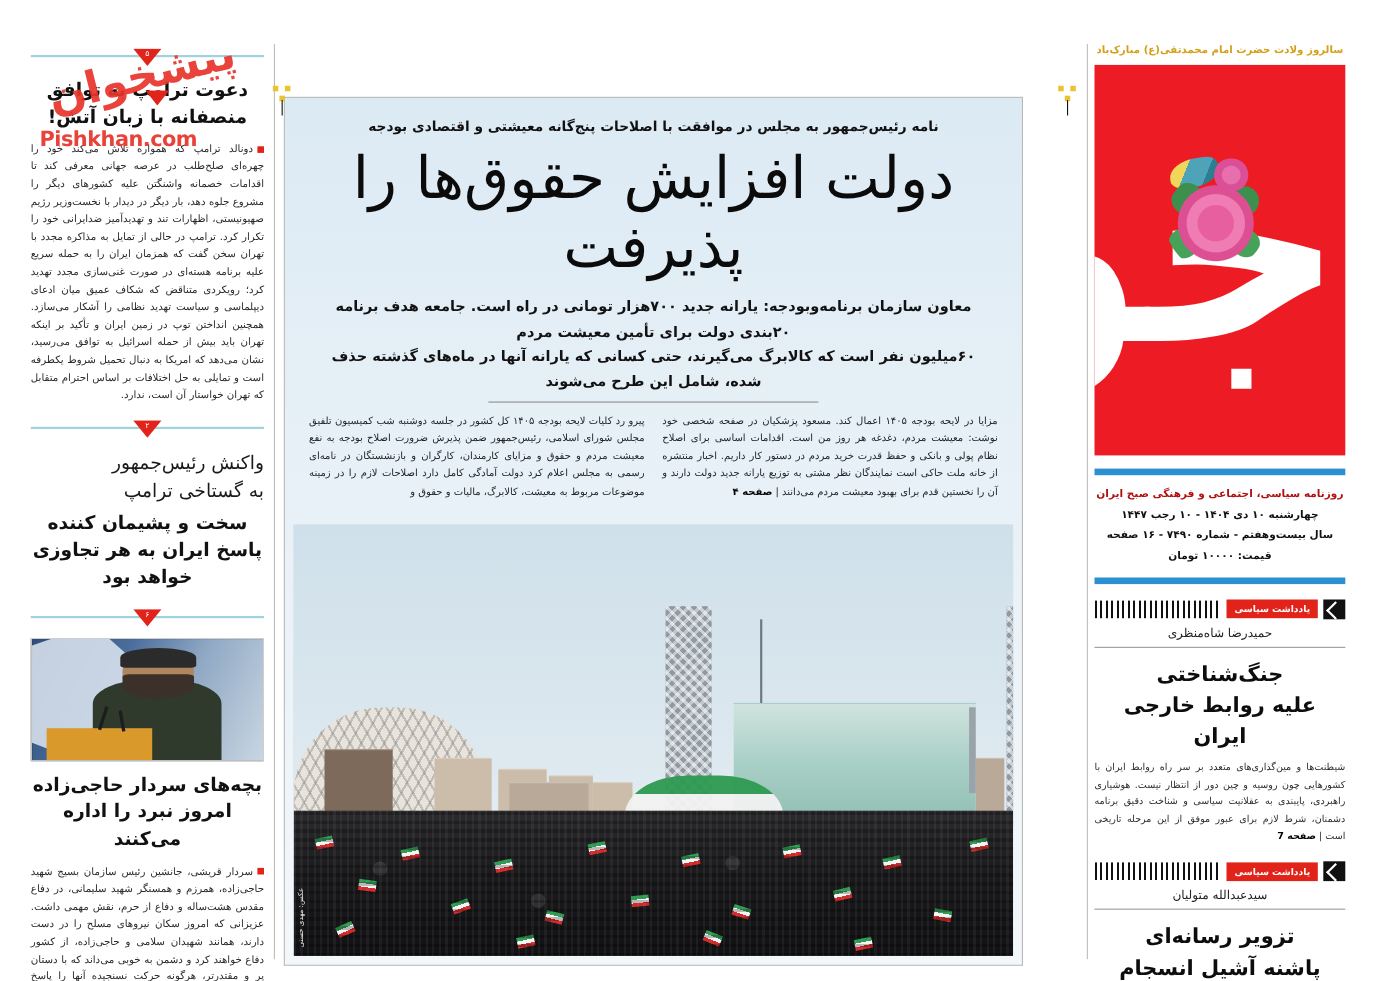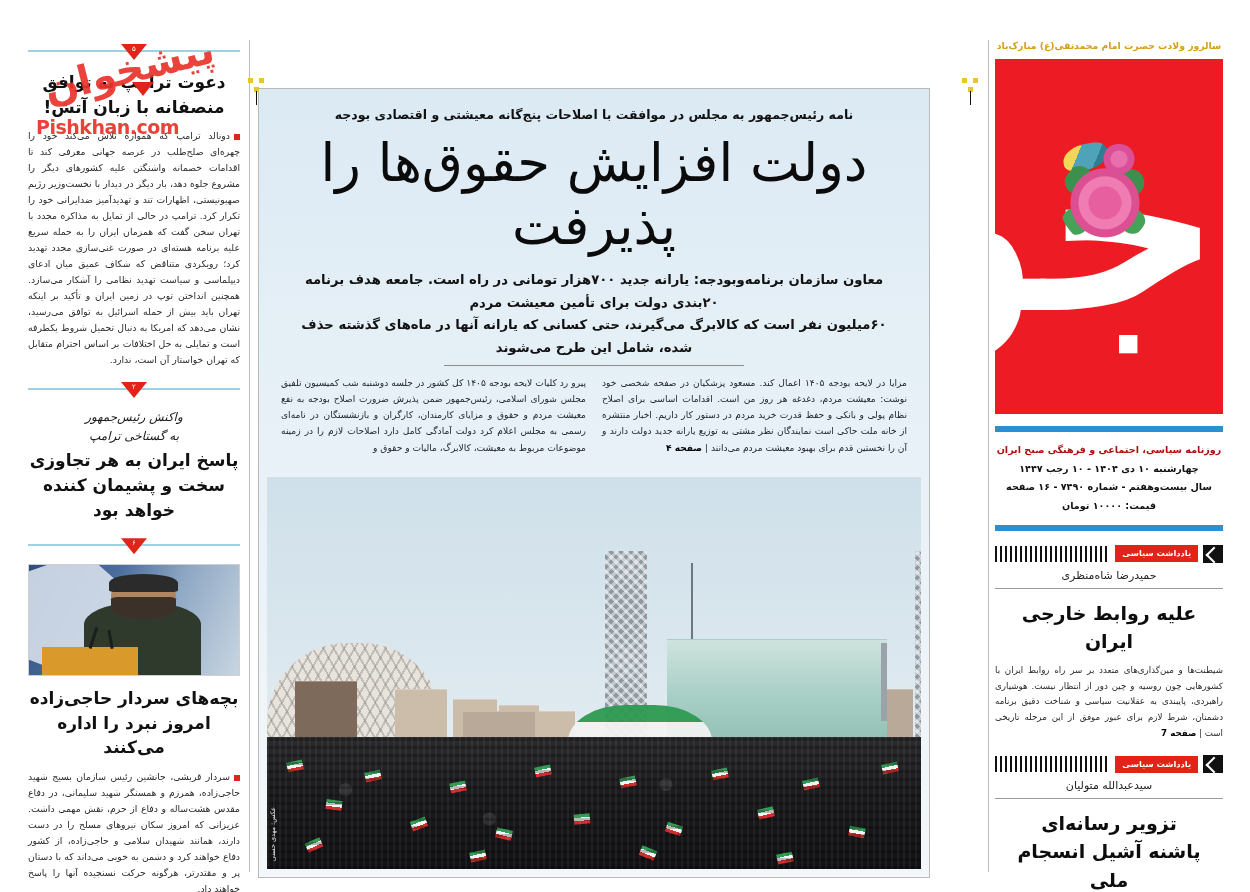--- a/index.html
+++ b/index.html
@@ -41,26 +41,25 @@
   }
   .lc-headline {
     font-weight: bold;
     font-size: 17px;
     line-height: 1.45;
     color: #111;
     text-align: center;
     letter-spacing: -0.2px;
   }
   .lc-subkicker {
-    font-size: 12px;
+    font-size: 17px;
     line-height: 1.55;
     color: #1a1a1a;
-    text-align: center;
+    text-align: right;
     margin-bottom: 3px;
-    font-style: italic;
   }
   .lc-body {
     font-size: 9.3px;
     line-height: 1.72;
     color: #2a2a2a;
     text-align: justify;
     text-align-last: right;
     margin-top: 9px;
   }
   .sq {
@@ -509,22 +508,22 @@
       <div class="line"></div>
       <div class="tri">۲</div>
     </div>
 
     <div class="lc-subkicker">
       <div>واکنش رئیس‌جمهور</div>
       <div>به گستاخی ترامپ</div>
     </div>
 
     <div class="lc-headline">
+      <div>سخت و پشیمان کننده</div>
       <div>پاسخ ایران به هر تجاوزی</div>
-      <div>سخت و پشیمان کننده</div>
       <div>خواهد بود</div>
     </div>
 
     <div class="kicker-rule" style="margin-top:16px">
       <div class="line"></div>
       <div class="tri">۶</div>
     </div>
 
     <div class="lc-photo">
       <div class="portrait-bg"></div>
@@ -653,20 +652,21 @@
     <div class="bar-blue" style="margin:0"></div>
 
     <div class="note-head">
       <div class="note-sqicon"></div>
       <div class="note-tag">یادداشت سیاسی</div>
       <div class="note-bars"></div>
     </div>
     <div class="note-author">حمیدرضا شاه‌منظری</div>
     <div class="note-rule"></div>
     <div class="note-title">
+      <div>جنگ‌شناختی</div>
       <div>علیه روابط خارجی ایران</div>
     </div>
     <div class="note-body">
       <span>شیطنت‌ها و مین‌گذاری‌های متعدد بر سر راه روابط ایران با کشورهایی چون روسیه و چین دور از انتظار نیست. هوشیاری راهبردی، پایبندی به عقلانیت سیاسی و شناخت دقیق برنامه دشمنان، شرط لازم برای عبور موفق از این مرحله تاریخی است |</span>
       <b>صفحه 7</b>
     </div>
 
     <div class="note-head">
       <div class="note-sqicon"></div>
       <div class="note-tag">یادداشت سیاسی</div>

